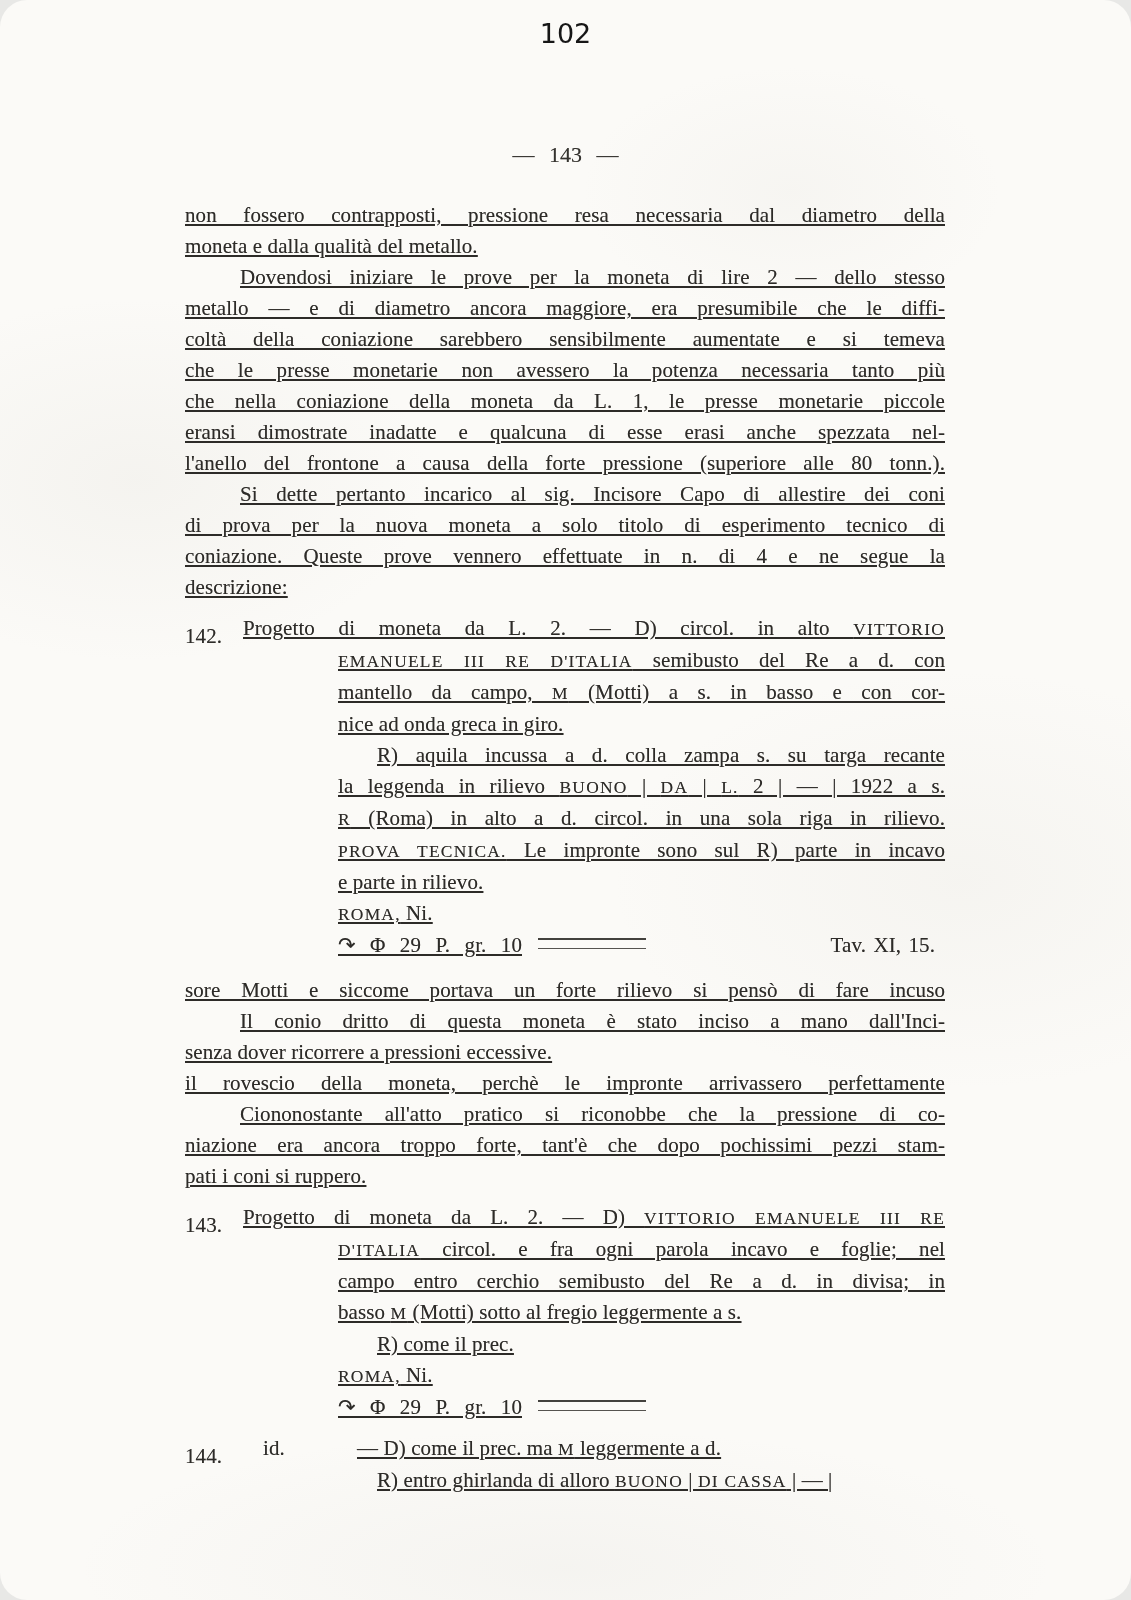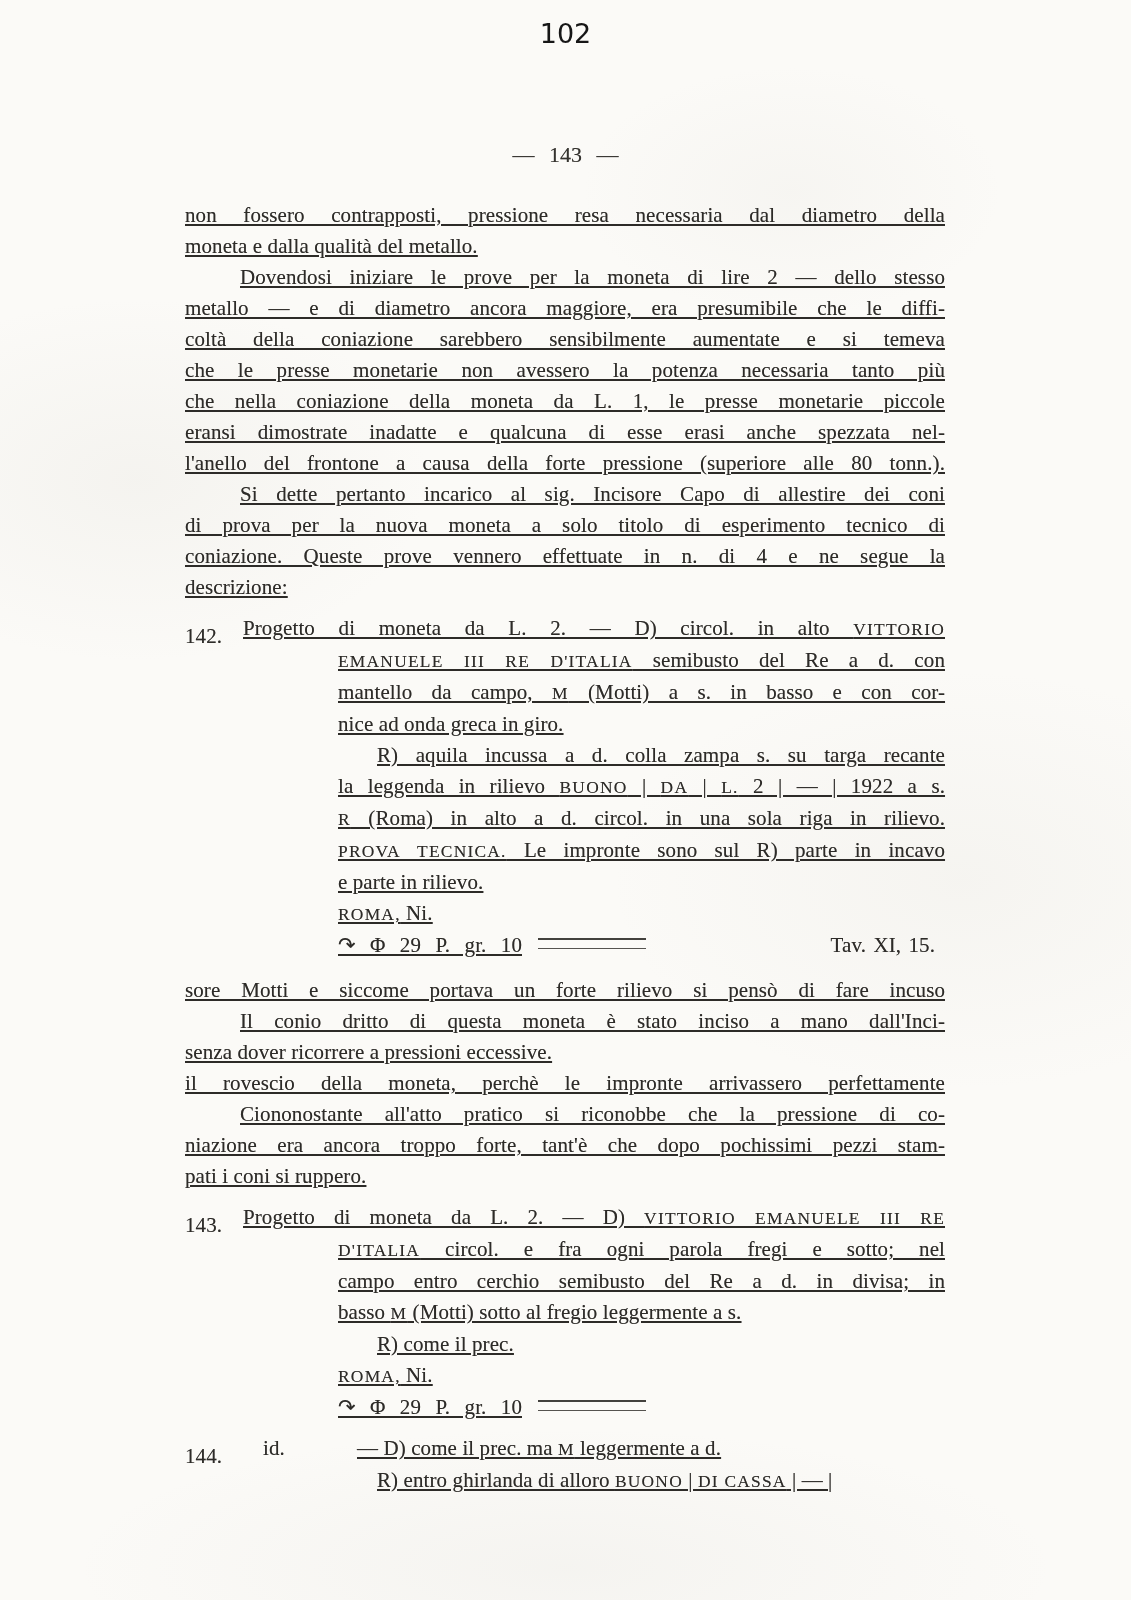--- a/index.html
+++ b/index.html
@@ -9,20 +9,21 @@
     margin:0 auto;
     background:#fbfaf7;
     background-image:
       radial-gradient(ellipse 420px 260px at 12% 30%, rgba(205,202,192,0.14), rgba(205,202,192,0) 70%),
       radial-gradient(ellipse 500px 300px at 85% 55%, rgba(205,202,192,0.12), rgba(205,202,192,0) 70%),
       radial-gradient(ellipse 700px 200px at 50% 98%, rgba(190,188,180,0.10), rgba(190,188,180,0) 70%),
       radial-gradient(ellipse 300px 180px at 70% 12%, rgba(205,202,192,0.10), rgba(205,202,192,0) 70%);
     overflow:hidden;
     font-family:"Liberation Serif", serif;
     color:#2d2b28;
+    border-radius:27px;
   }
   .pagenum{
     position:absolute;top:18px;left:0;width:100%;
     text-align:center;
     font-family:"DejaVu Sans", sans-serif;
     font-size:27px;color:#161616;
   }
   .heading{
     position:absolute;top:142px;left:0;width:100%;
     text-align:center;
@@ -103,21 +104,21 @@
         <div class="line just"><span>il rovescio della moneta, perchè le impronte arrivassero perfettamente</span></div>
       </div>
       <div class="block para">
         <div class="line just pind"><span>Ciononostante all'atto pratico si riconobbe che la pressione di co-</span></div>
         <div class="line just"><span>niazione era ancora troppo forte, tant'è che dopo pochissimi pezzi stam-</span></div>
         <div class="line"><span>pati i coni si ruppero.</span></div>
       </div>
       <div class="block entry">
         <span class="num">143.</span>
         <div class="line just efirst"><span>Progetto di moneta da L. 2. — D) </span><span class="sc">VITTORIO EMANUELE III RE</span></div>
-        <div class="line just cont"><span class="sc">D'ITALIA</span><span> circol. e fra ogni parola fregi e sotto; nel</span></div>
+        <div class="line just cont"><span class="sc">D'ITALIA</span><span> circol. e fra ogni parola incavo e foglie; nel</span></div>
         <div class="line just cont"><span>campo entro cerchio semibusto del Re a d. in divisa; in</span></div>
         <div class="line cont"><span>basso </span><span class="sc">M</span><span> (Motti) sotto al fregio leggermente a s.</span></div>
         <div class="line sub"><span>R) come il prec.</span></div>
         <div class="line cont"><span class="sc">ROMA,</span><span> Ni.</span></div>
         <div class="line cont spec"><span>↷ Φ 29 P. gr. 10</span><span class="rule"></span></div>
       </div>
       <div class="block entry">
         <span class="num">144.</span>
         <span class="idlabel">id.</span>
         <div class="line dash"><span>— D) come il prec. ma </span><span class="sc">M</span><span> leggermente a d.</span></div>

